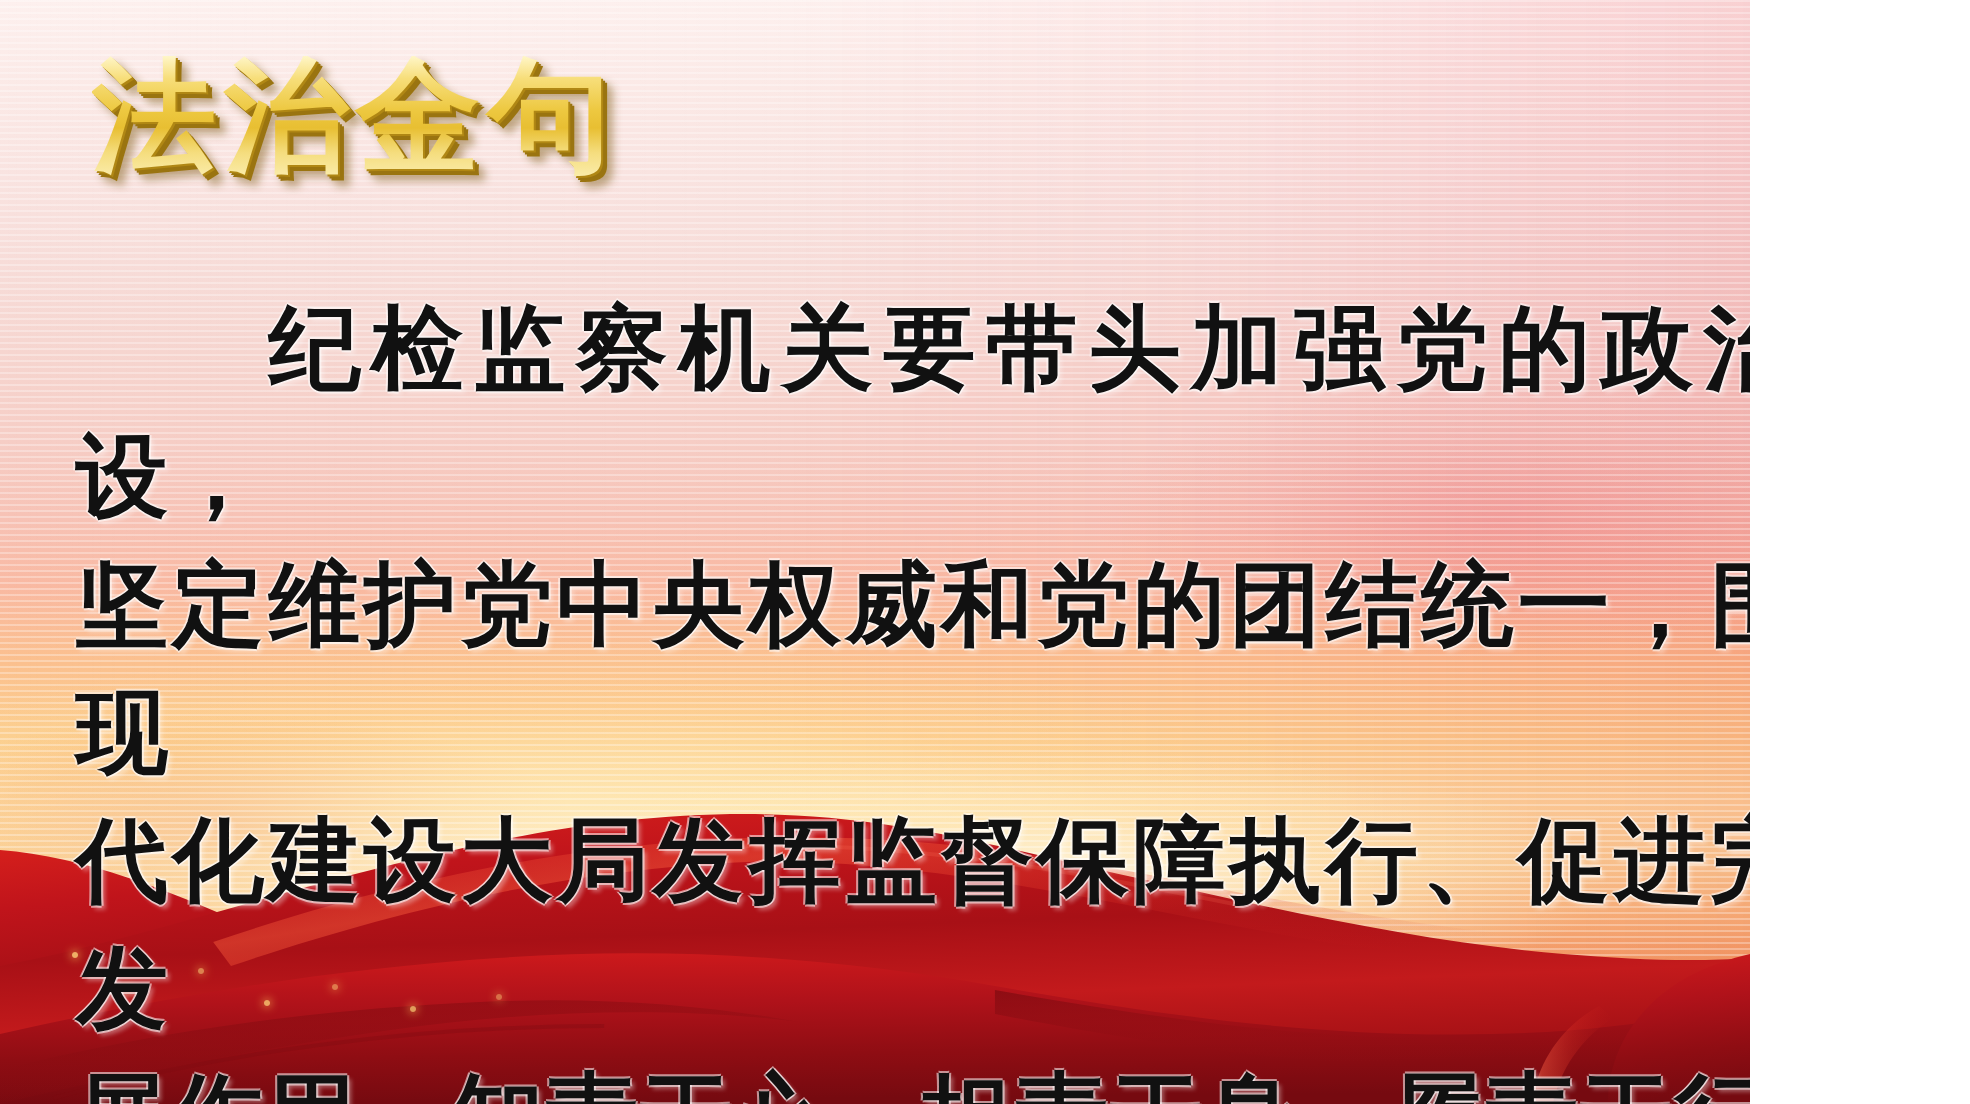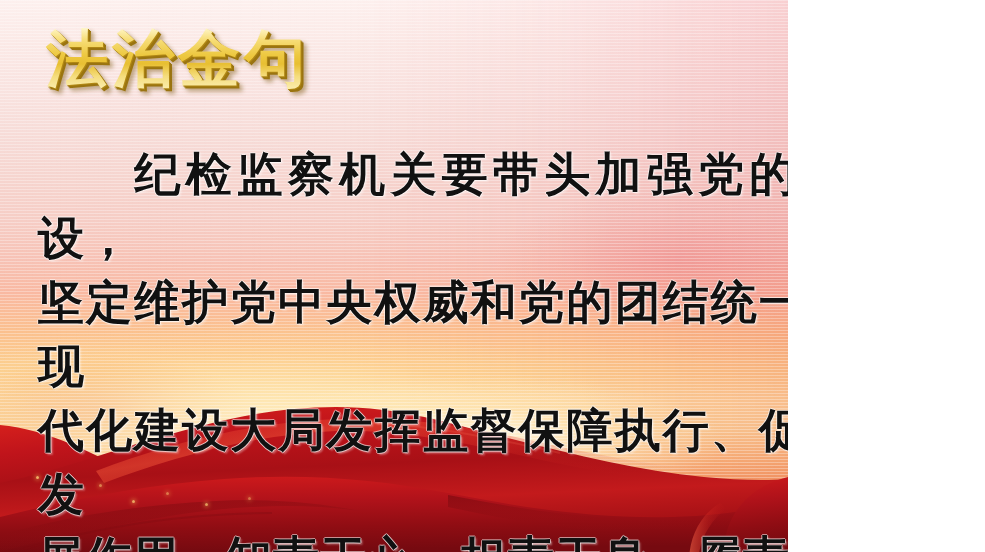--- a/index.html
+++ b/index.html
@@ -2,21 +2,21 @@
 <html><head>
 <meta charset="utf-8">
 <style>
   html, body {
     margin: 0;
     padding: 0;
     background: #ffffff;
   }
   #slide {
     position: relative;
-    width: 788px;
+    width: 875px;
     height: 552px;
     overflow: hidden;
     font-family: "Liberation Serif", "DejaVu Serif", serif;
     background: #fbeeea;
   }
 
   
   .bg-sky {
     position: absolute;
     inset: 0;

